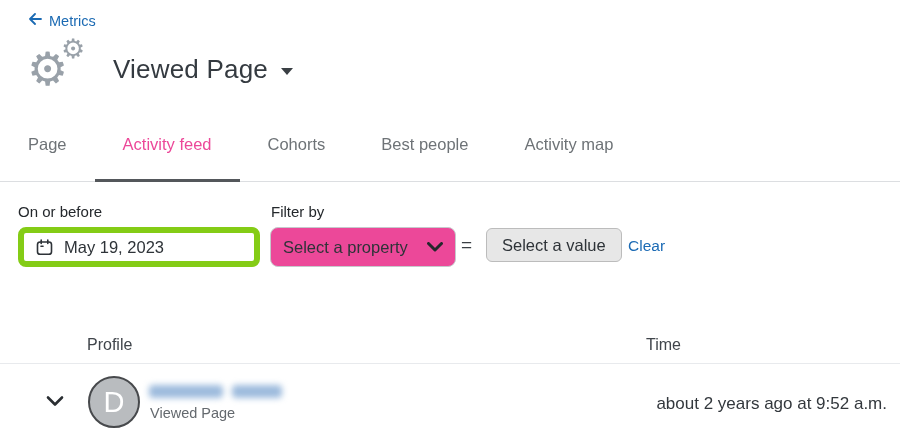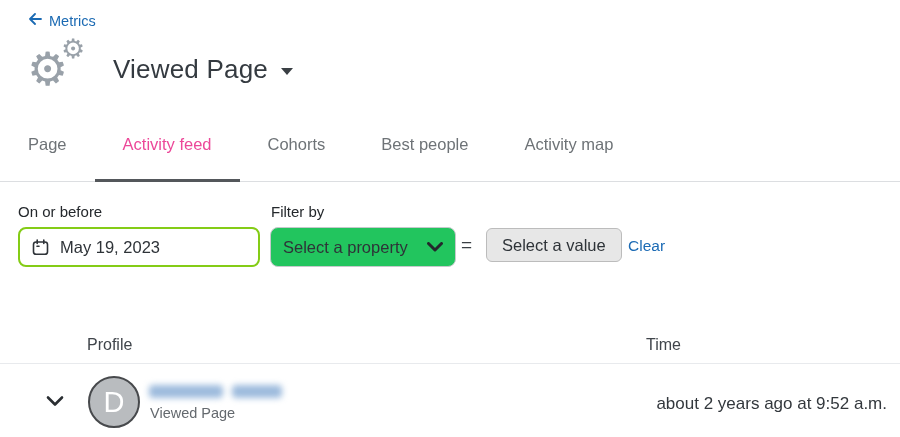--- a/index.html
+++ b/index.html
@@ -24,26 +24,26 @@
   .tab { padding:10px 28px 0 28px; font-size:16.5px; color:#6e7377; position:relative; cursor:pointer; }
   .tab.active { color:#ec4899; }
   .tab.active::after { content:""; position:absolute; left:0; right:0; bottom:-1px; height:3px; background:#54575b; }
 
   
   .filter-label { position:absolute; font-size:15px; color:#24282c; top:203px; }
   .label-date { left:18px; }
   .label-filter { left:271px; }
   .controls { position:absolute; left:0; top:227px; width:900px; height:40px; }
   .date-input { position:absolute; left:18px; top:0; width:242px; height:40px;
-    border:2px solid #84cc16; border-radius:8px; display:flex; align-items:center; gap:11px;
+    border:6px solid #84cc16; border-radius:8px; display:flex; align-items:center; gap:11px;
     padding:0 12px; background:#fff; cursor:pointer; }
   .date-input .value { font-size:16.5px; color:#2e3338; }
   .prop-select { position:absolute; left:270px; top:0; width:186px; height:40px;
     border:1px solid #c6c9cc; border-radius:8px; display:flex; align-items:center;
-    justify-content:space-between; padding:0 12px; background:#22c55e; cursor:pointer; }
+    justify-content:space-between; padding:0 12px; background:#ec4899; cursor:pointer; }
   .prop-select .value { font-size:16.5px; color:#2e3338; }
   .equals { position:absolute; left:461px; top:7px; font-size:19px; color:#3a3f44; }
   .value-btn { position:absolute; left:486px; top:1px; height:34px; padding:0 15px;
     background:#e7e7e7; border:1px solid #bcbcbc; border-radius:6px;
     font-size:16.5px; color:#2e3338; font-family:"Liberation Sans",sans-serif; cursor:pointer; }
   .clear-link { position:absolute; left:628px; top:10px; font-size:15.5px; color:#1c6bb5; cursor:pointer; }
 
   
   .col-head { position:absolute; top:336px; font-size:16px; color:#40454b; }
   .col-profile { left:87px; }

